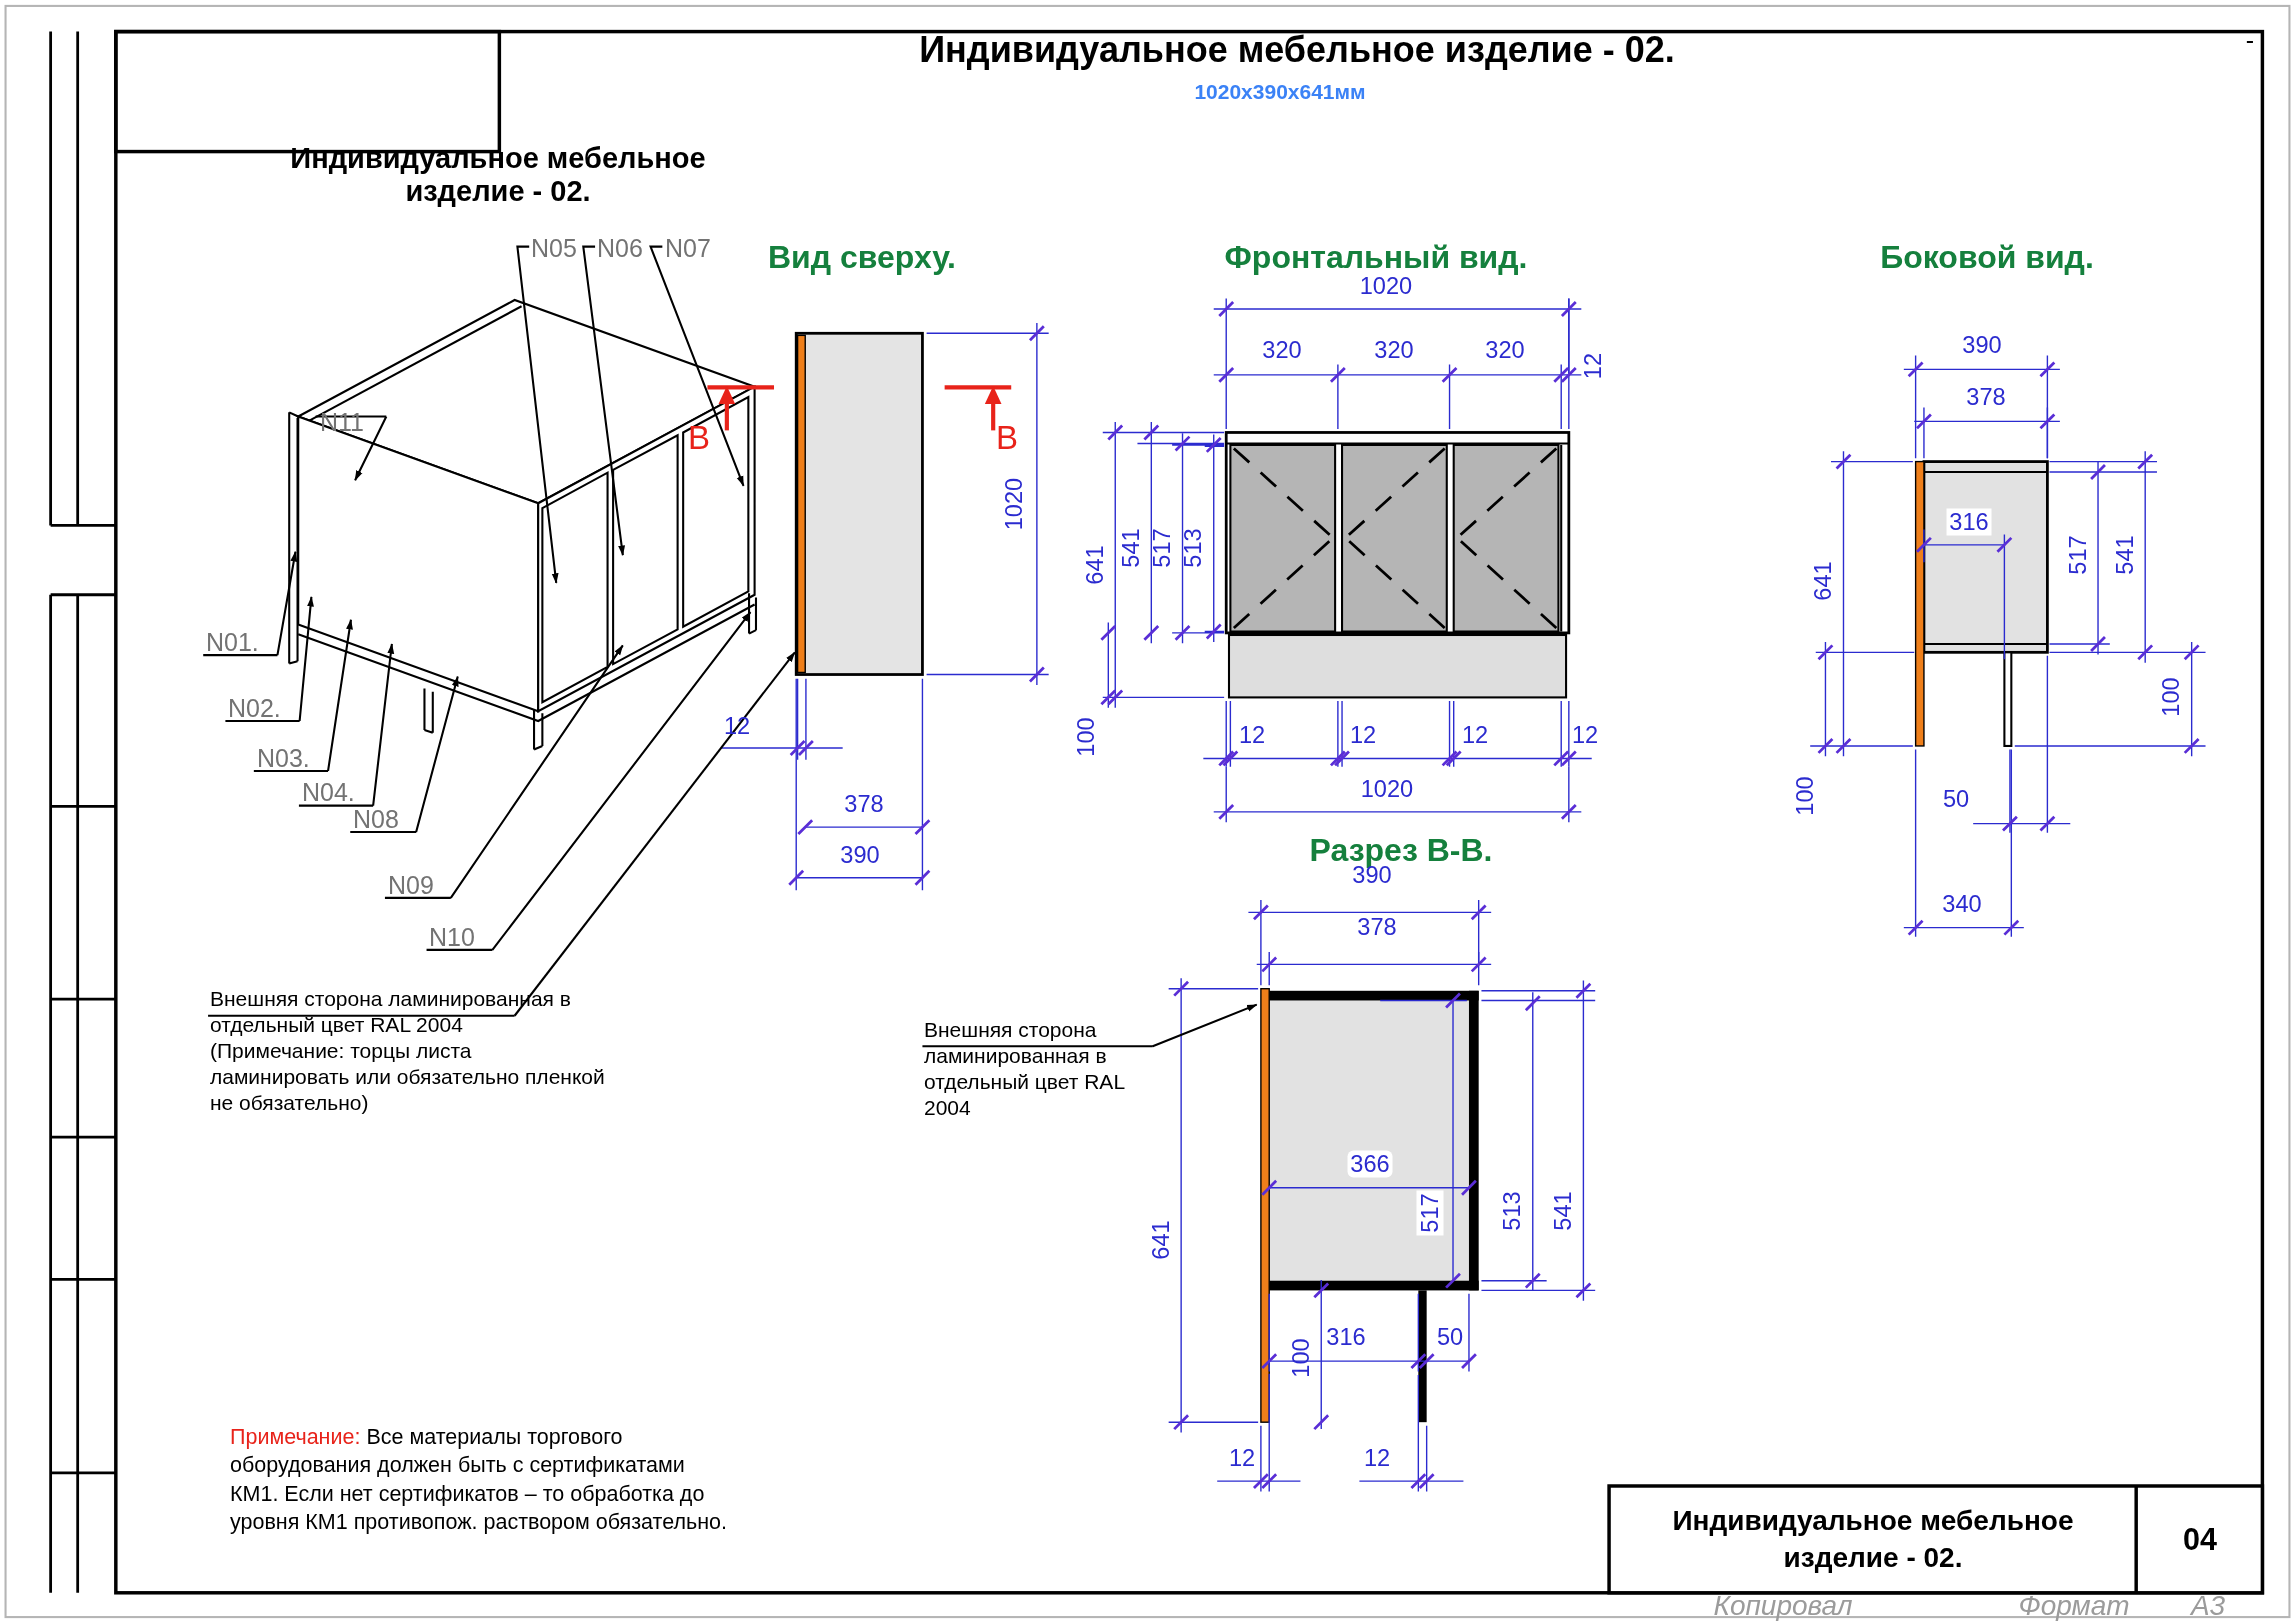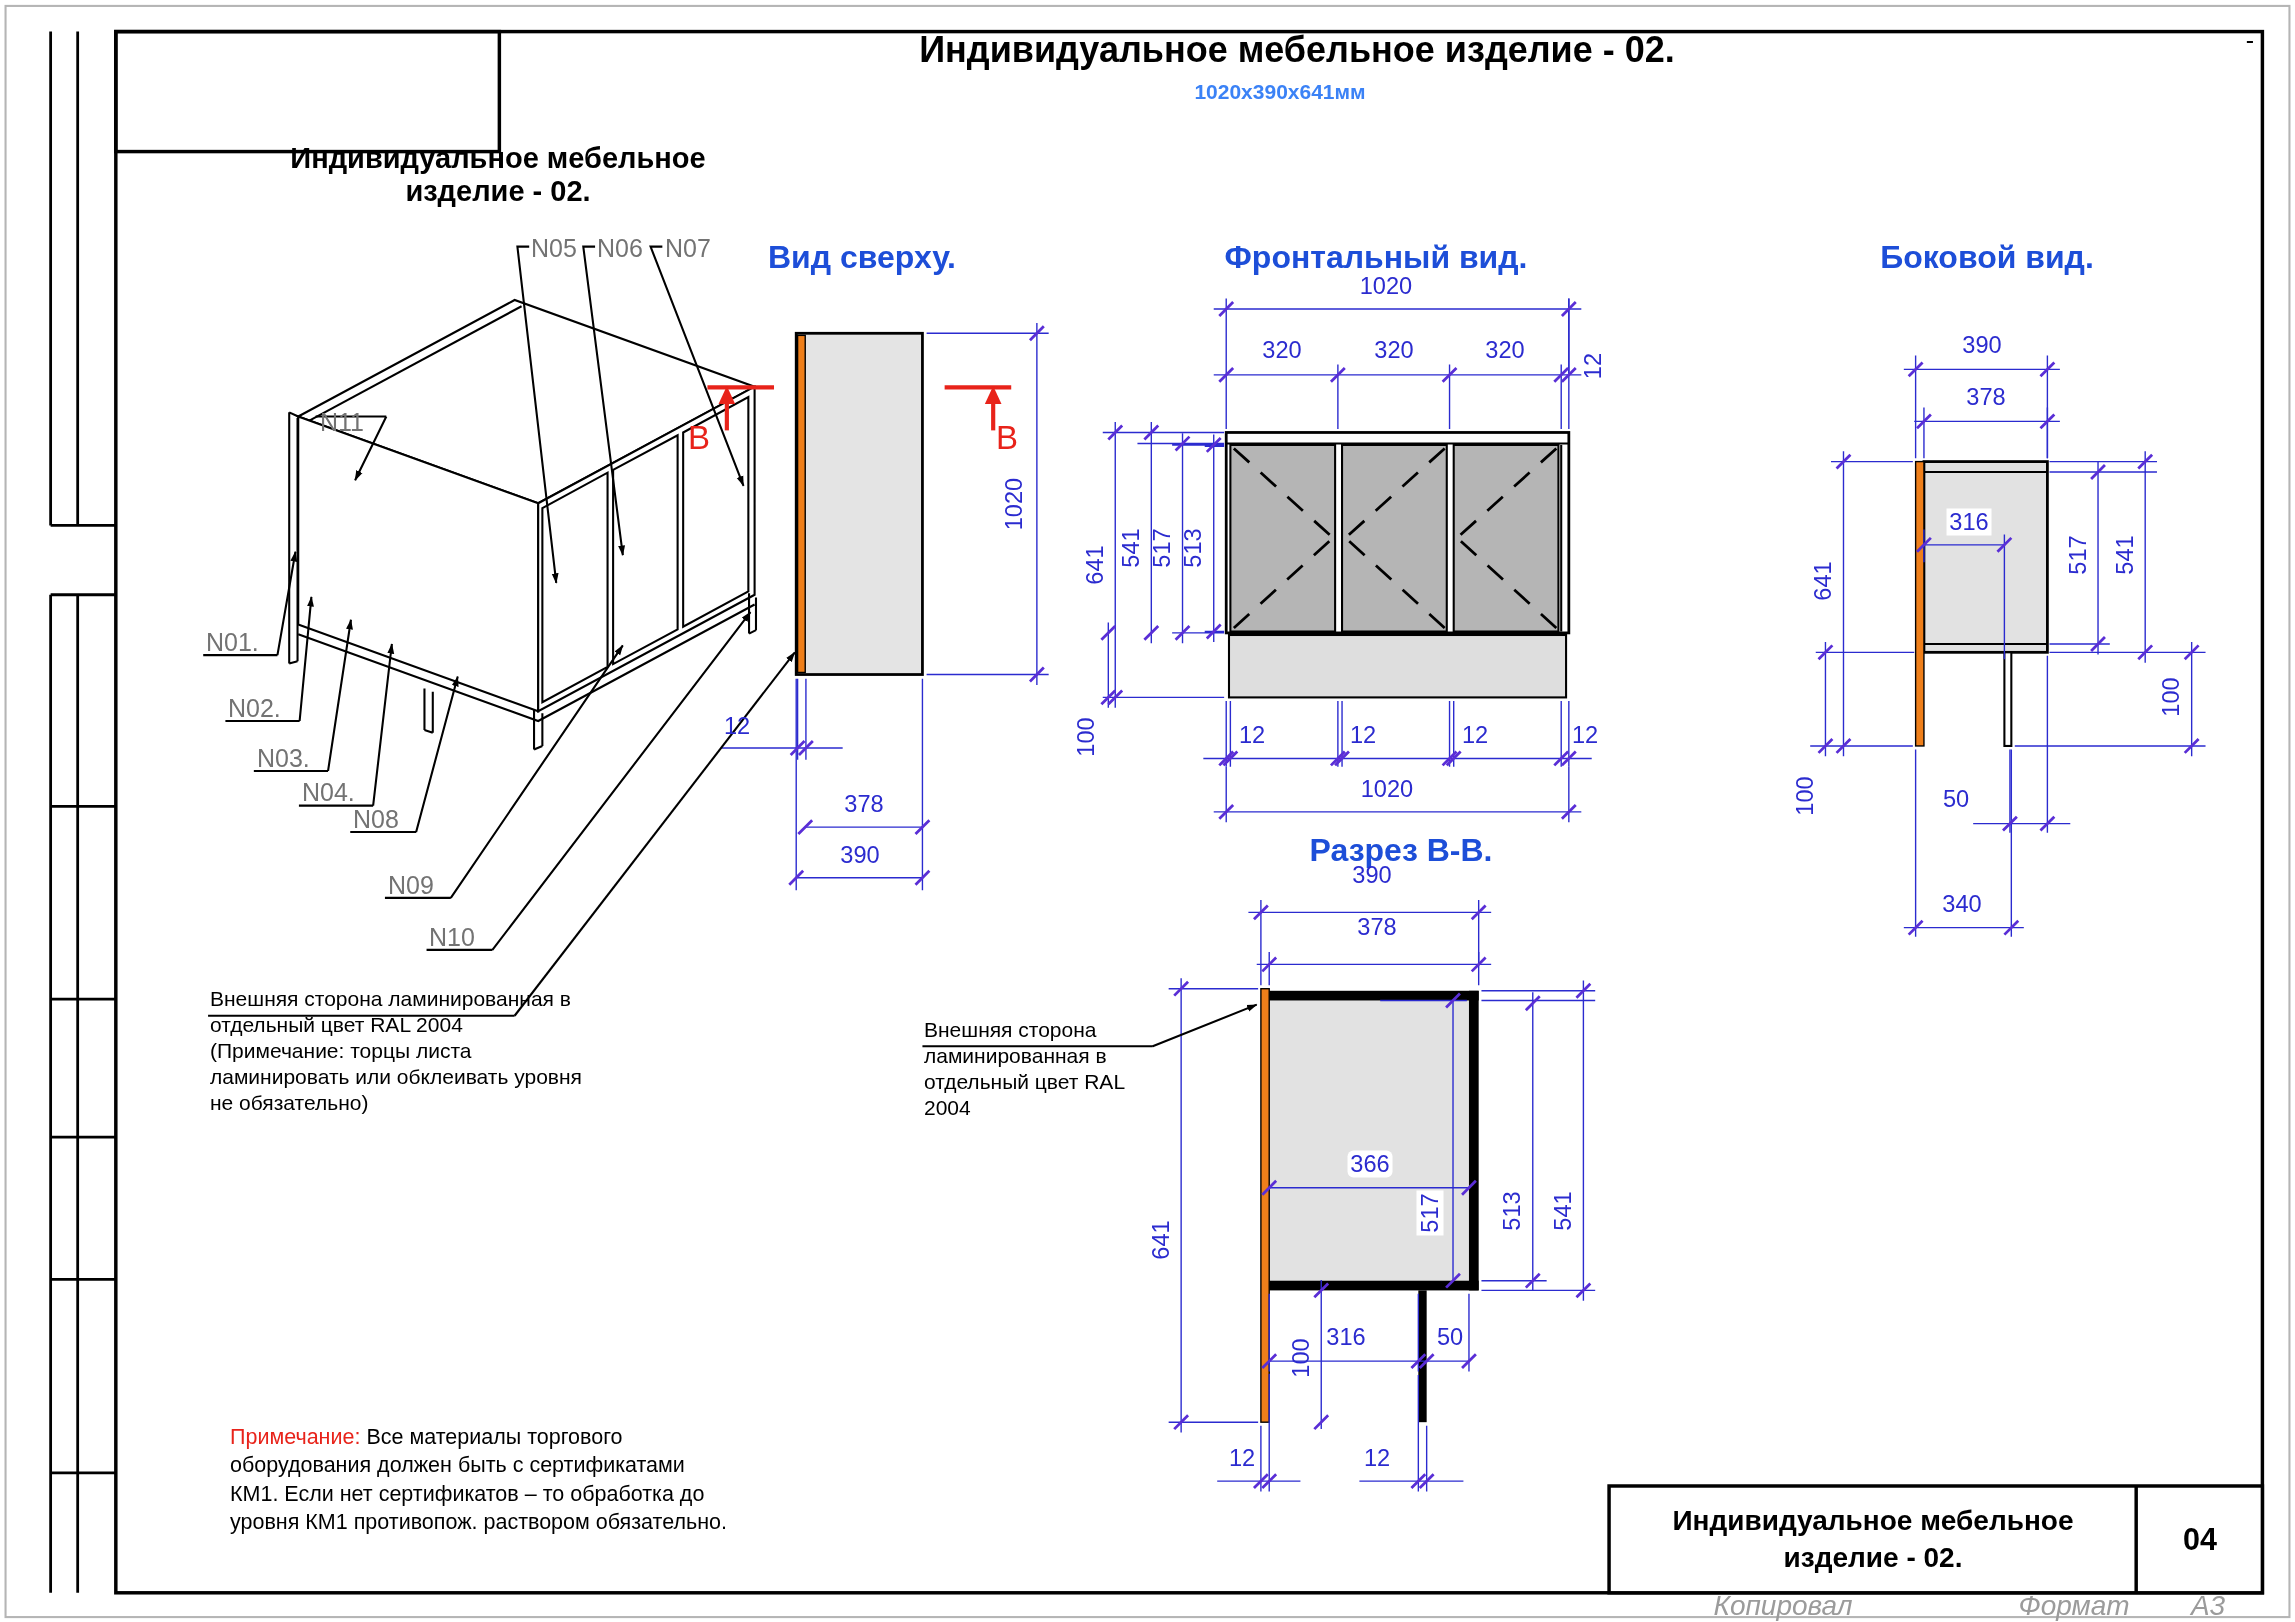--- a/index.html
+++ b/index.html
@@ -6,21 +6,21 @@
   #page{position:relative;width:2295px;height:1623px;background:#fff;overflow:hidden;
         font-family:"Liberation Sans",sans-serif;}
   #page svg{position:absolute;left:0;top:0;}
   .t{position:absolute;transform:translate(-50%,-50%);white-space:nowrap;}
   .tl{position:absolute;white-space:nowrap;}
   .dim{color:#2b2bcf;font-size:23.6px;font-weight:400;}
   .dimv{color:#2b2bcf;font-size:23.6px;transform:translate(-50%,-50%) rotate(-90deg);}
   .wbg{background:#fff;padding:0 2.8px;}
   .maintitle{font-size:36px;font-weight:bold;color:#000;}
   .subtitle{font-size:21px;font-weight:bold;color:#3b82f6;}
-  .vtitle{font-size:32px;font-weight:bold;color:#1d4ed8;text-align:center;}
+  .vtitle{font-size:32px;font-weight:bold;color:#15803d;text-align:center;}
   .isoh{font-size:29px;font-weight:bold;color:#000;}
   .nlbl{font-size:25px;color:#737373;}
   .red{color:#e8231a;}
   .secb{font-size:33px;color:#e8231a;}
   .note{font-size:21px;line-height:26px;color:#000;}
   .note3{font-size:21.5px;line-height:28.4px;color:#000;}
   .tbprod{font-size:28px;font-weight:bold;line-height:37px;text-align:center;}
   .tbno{font-size:30.5px;font-weight:bold;}
   .foot{font-size:28px;color:#9b9b9b;font-style:italic;}
   .dash{font-size:25px;color:#000;}
@@ -296,21 +296,21 @@
   <span class="t dim" style="left:1346px;top:1337px;">316</span>
   <span class="t dim" style="left:1450px;top:1337px;">50</span>
   <span class="t dimv" style="left:1301px;top:1358px;">100</span>
   <span class="t dim" style="left:1242px;top:1458px;">12</span>
   <span class="t dim" style="left:1377px;top:1458px;">12</span>
 
   <div class="tl note" style="left:210px;top:986px;">
     <div>Внешняя сторона ламинированная в</div>
     <div>отдельный цвет RAL 2004</div>
     <div>(Примечание: торцы листа</div>
-    <div>ламинировать или обклеивать уровня</div>
+    <div>ламинировать или обязательно пленкой</div>
     <div>не обязательно)</div>
   </div>
   <div class="tl note" style="left:924px;top:1017px;">
     <div>Внешняя сторона</div>
     <div>ламинированная в</div>
     <div>отдельный цвет RAL</div>
     <div>2004</div>
   </div>
   <div class="tl note3" style="left:230px;top:1423px;">
     <div><span class="red">Примечание:</span><span> Все материалы торгового</span></div>

